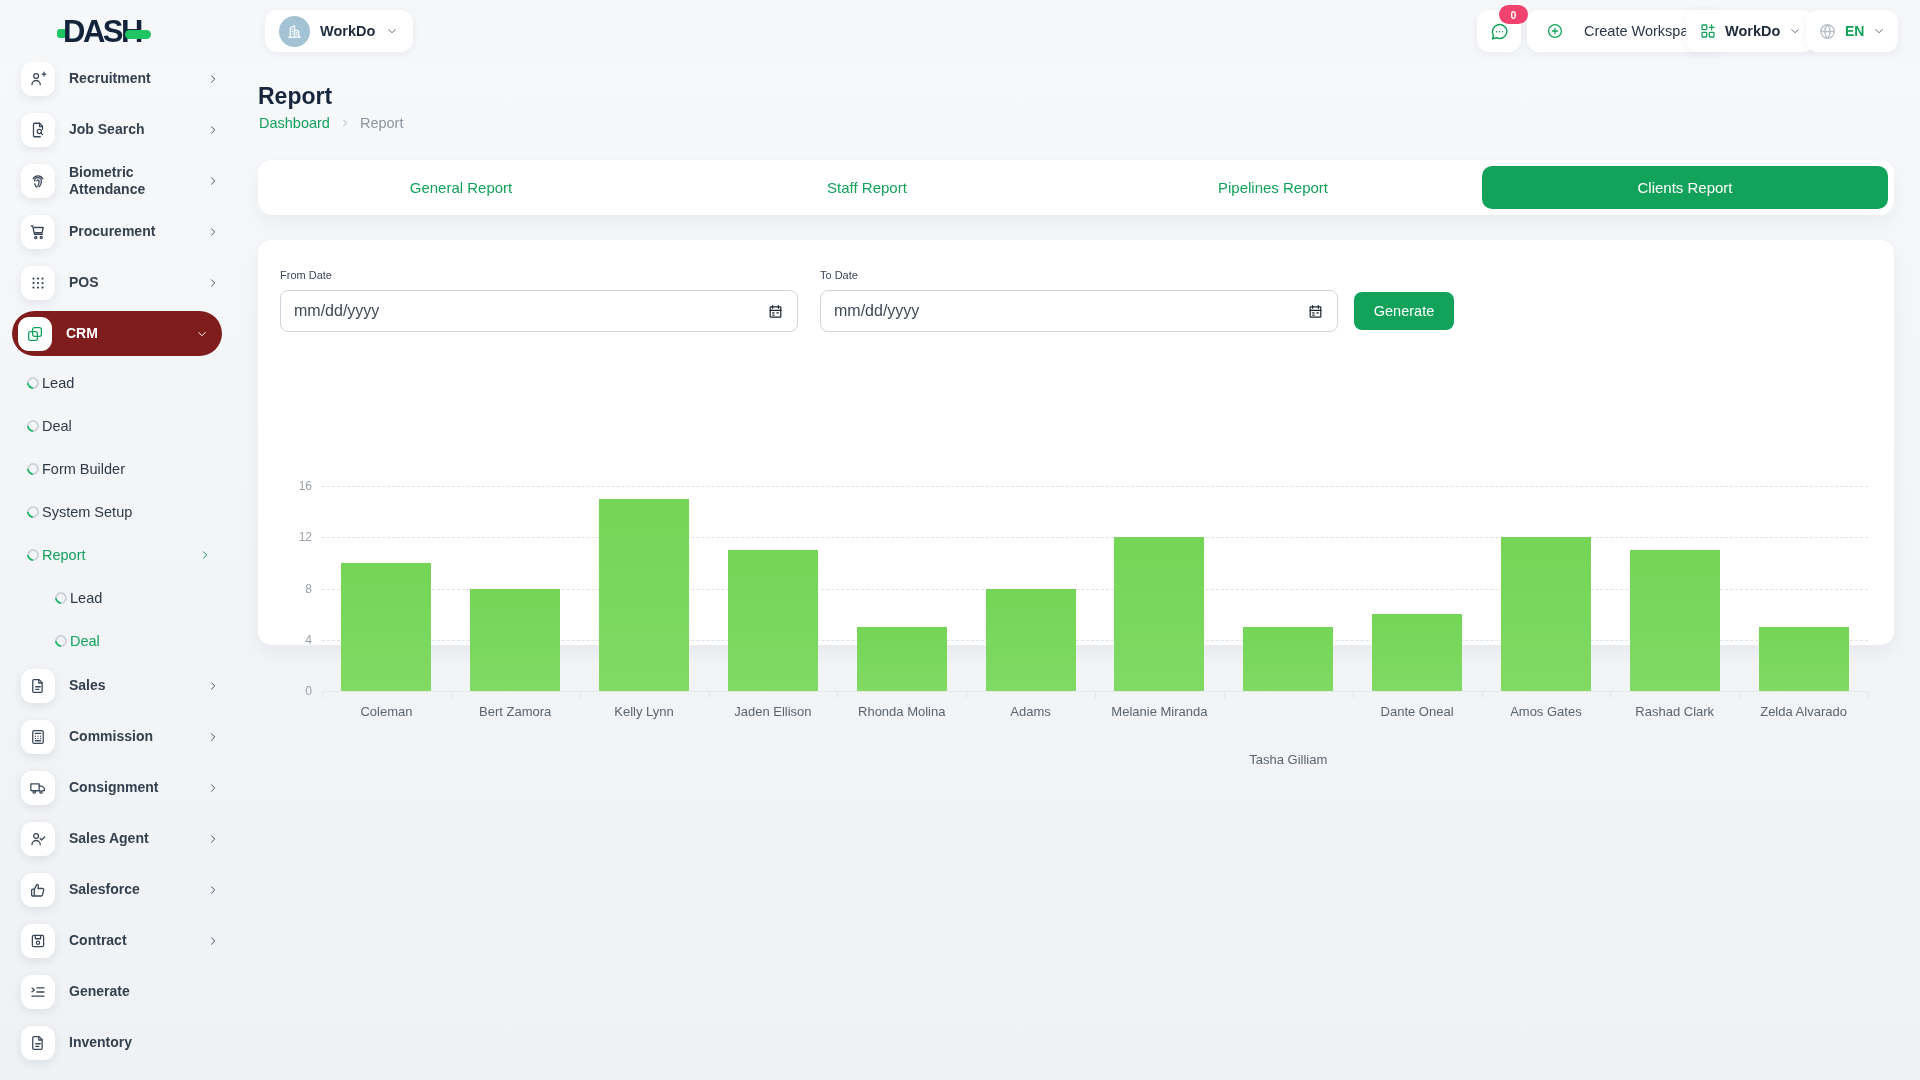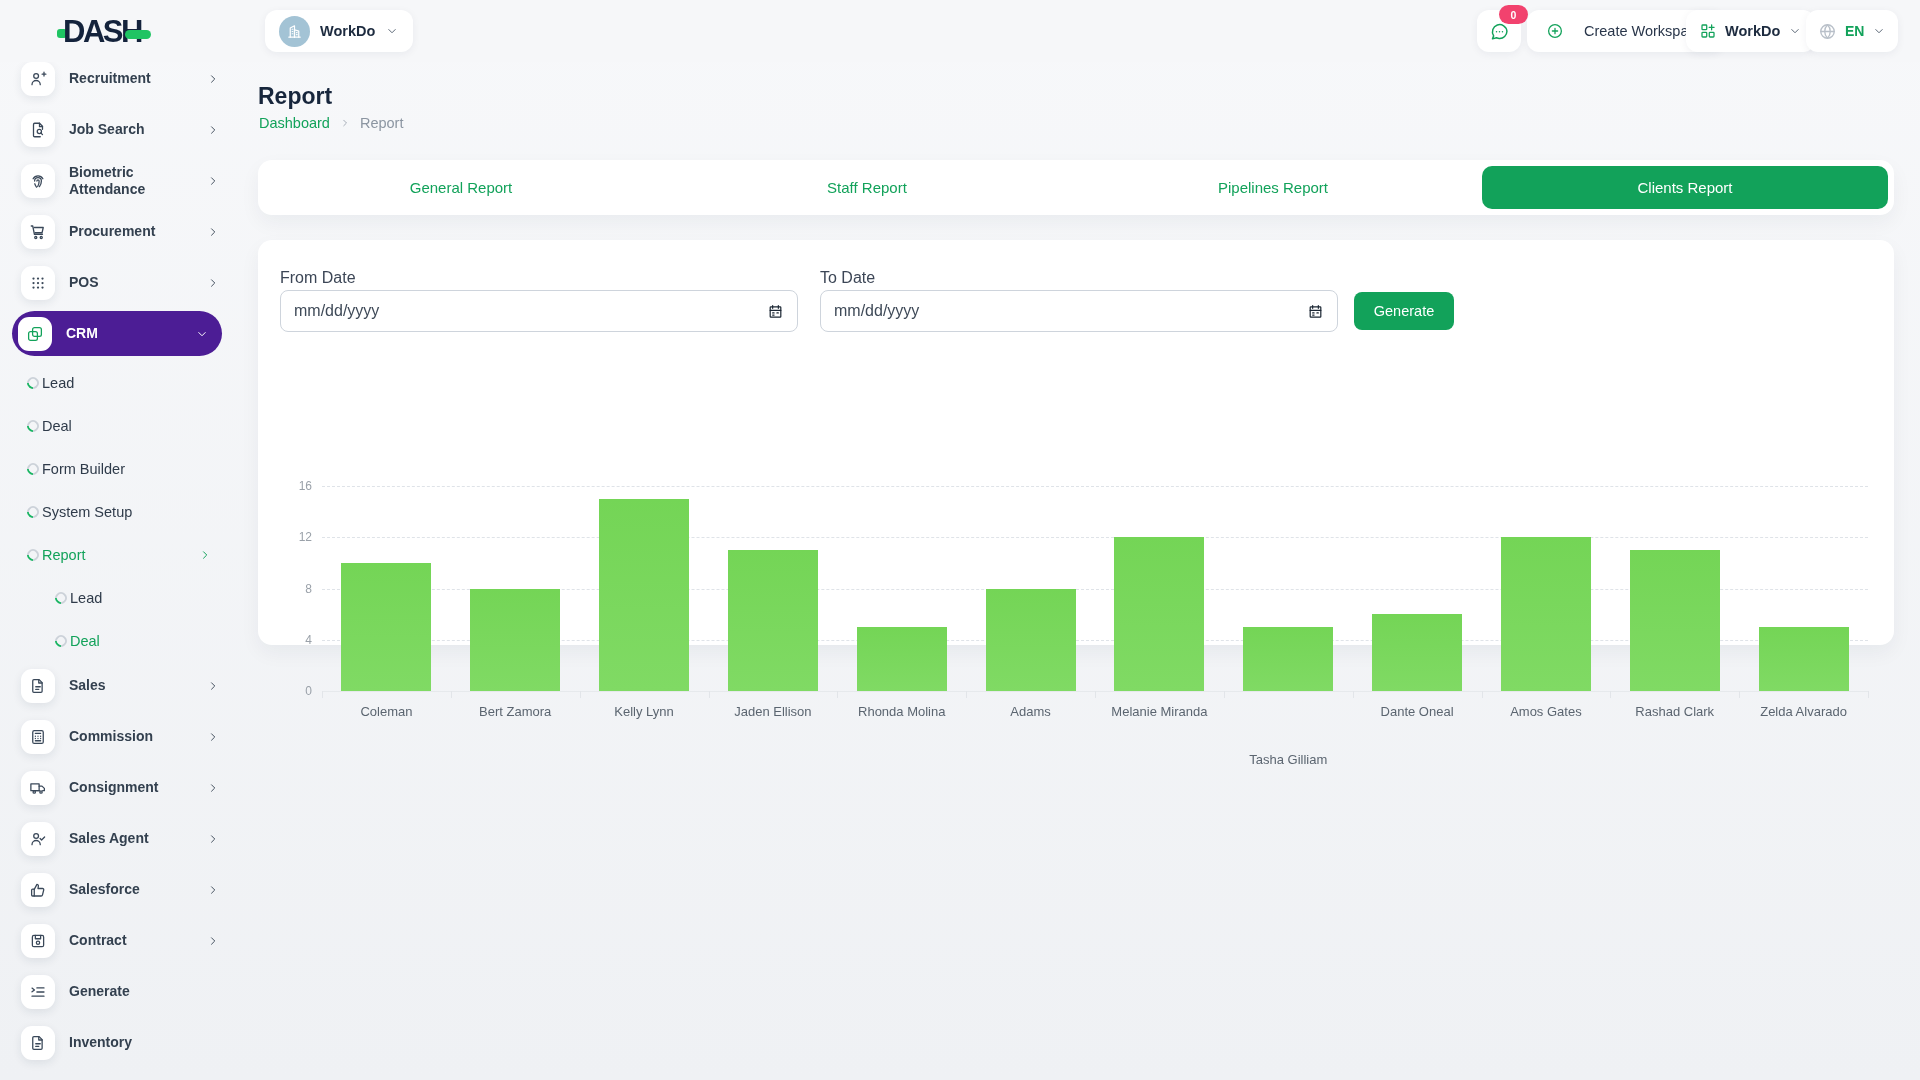--- a/index.html
+++ b/index.html
@@ -40,21 +40,21 @@
   .lang-label{font-size:14px;font-weight:700;color:#12a25a}
 
   
   .sidebar{position:absolute;left:0;top:0;width:234px;bottom:0;padding-top:62px;z-index:10}
   .nav-item{display:flex;align-items:center;height:34px;margin:0 14px 17px 21px;gap:14px;cursor:pointer}
   .nav-ic{width:34px;height:34px;background:#fff;border-radius:11px;flex:0 0 34px;
           box-shadow:0 3px 10px rgba(25,39,62,.09);display:flex;align-items:center;justify-content:center;color:#3a4859}
   .nav-ic .ic{width:18px;height:18px}
   .nav-label{font-size:14px;font-weight:600;color:#33404f;flex:1;line-height:1.25}
   .nav-chev{width:14px;height:14px;color:#44505e;flex:0 0 14px}
-  .nav-item.active{background:#4c1d95;border-radius:23px;height:45px;margin:-6px 12px 12px 12px;padding:0 13px 0 6px}
+  .nav-item.active{background:#7f1d1d;border-radius:23px;height:45px;margin:-6px 12px 12px 12px;padding:0 13px 0 6px}
   .nav-item.active .nav-ic{box-shadow:none;color:#12a25a}
   .nav-item.active .nav-label{color:#fff;font-weight:700}
   .nav-item.active .nav-chev{color:#fff}
   .nav-sub{display:flex;align-items:center;height:30px;margin:0 22px 13px 27px;gap:3px;cursor:pointer}
   .nav-sub.lvl2{margin-left:55px}
   .bullet{width:8px;height:8px;flex:0 0 8px;border:2px solid #ccd2d9;border-bottom-color:#19b562;border-radius:50%;transform:rotate(45deg)}
   .nav-sub .nav-label{font-weight:500;font-size:14.5px;color:#2f3b4a}
   .nav-sub.green .nav-label{color:#12a25a}
   .nav-sub .nav-chev{color:#12a25a}
 
@@ -67,21 +67,21 @@
 
   
   .tab-card{position:absolute;left:258px;top:160px;width:1636px;height:55px;background:#fff;border-radius:14px;
             box-shadow:0 8px 20px rgba(25,39,62,.05);display:flex;z-index:5}
   .tab{flex:1;display:flex;align-items:center;justify-content:center;font-size:15px;color:#12a25a;cursor:pointer;border-radius:10px}
   .tab.active{background:#12a25a;color:#fff;margin:6px;font-weight:500}
 
   
   .content-card{position:absolute;left:258px;top:240px;width:1636px;height:405px;background:#fff;border-radius:14px;
                 box-shadow:0 8px 20px rgba(25,39,62,.05)}
-  .form-label{position:absolute;top:29px;font-size:16px;color:#3c4656}
+  .form-label{position:absolute;top:29px;font-size:11px;color:#3c4656}
   .lbl-from{left:22px}.lbl-to{left:562px}
   .date-input{position:absolute;top:50px;height:42px;width:518px;border:1px solid #ced4dc;border-radius:8px;
               display:flex;align-items:center;justify-content:space-between;padding:0 13px;box-sizing:border-box;
               font-size:16px;color:#3f4a58;background:#fff;cursor:text}
   .di-from{left:22px}.di-to{left:562px}
   .cal-ic{width:17px;height:17px;color:#1b2633;cursor:pointer}
   .generate-btn{position:absolute;left:1096px;top:52px;width:100px;height:38px;background:#12a25a;color:#fff;
                 border:none;border-radius:8px;font-size:14.5px;font-family:inherit;cursor:pointer}
 
   

